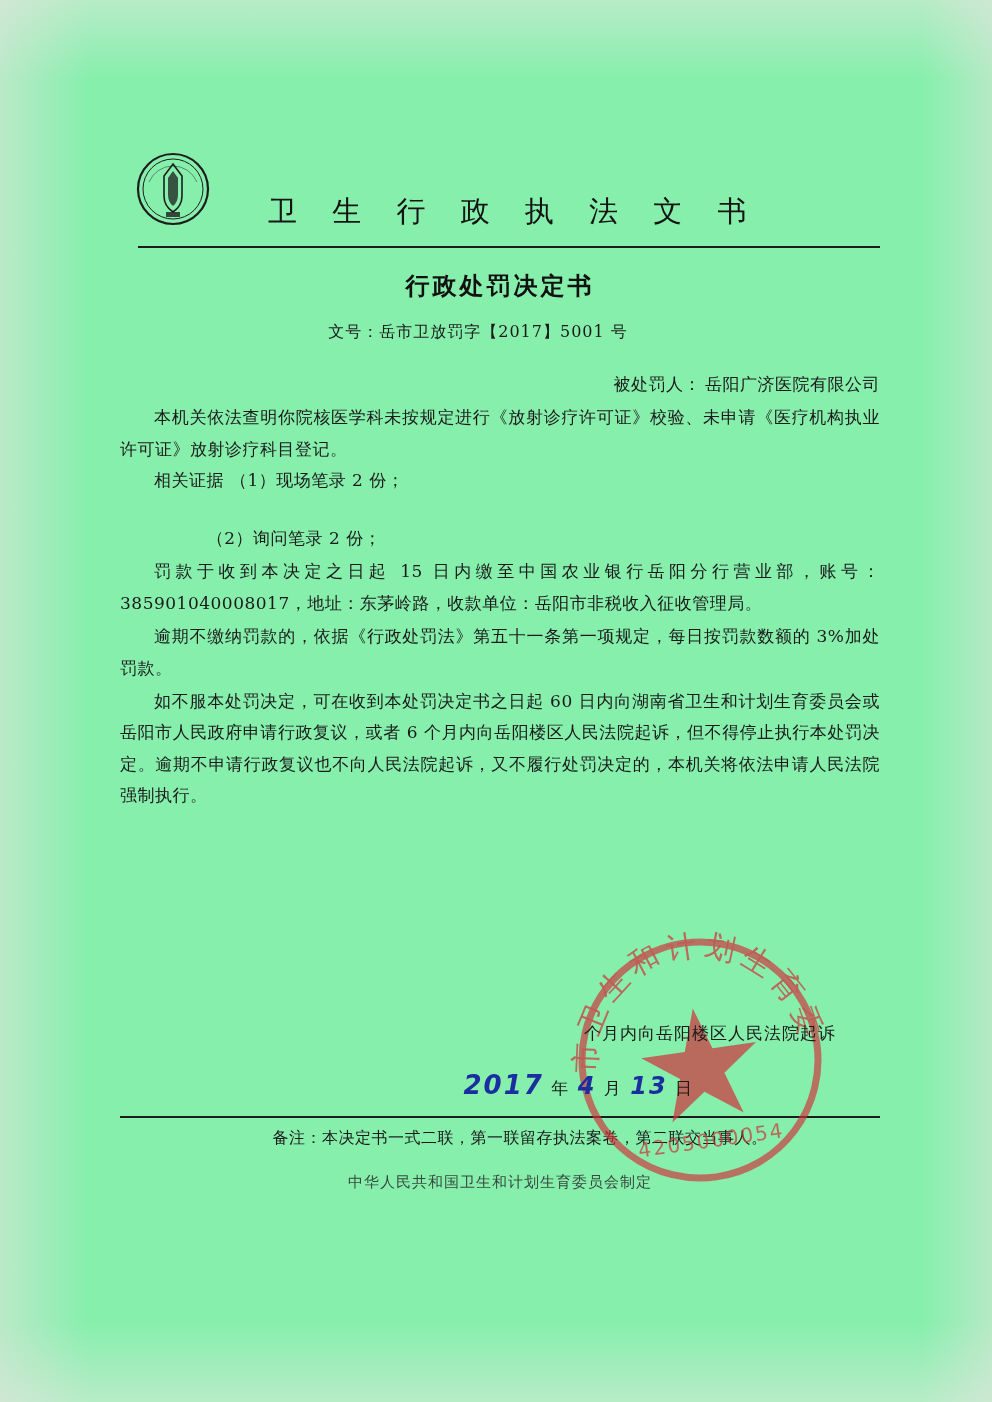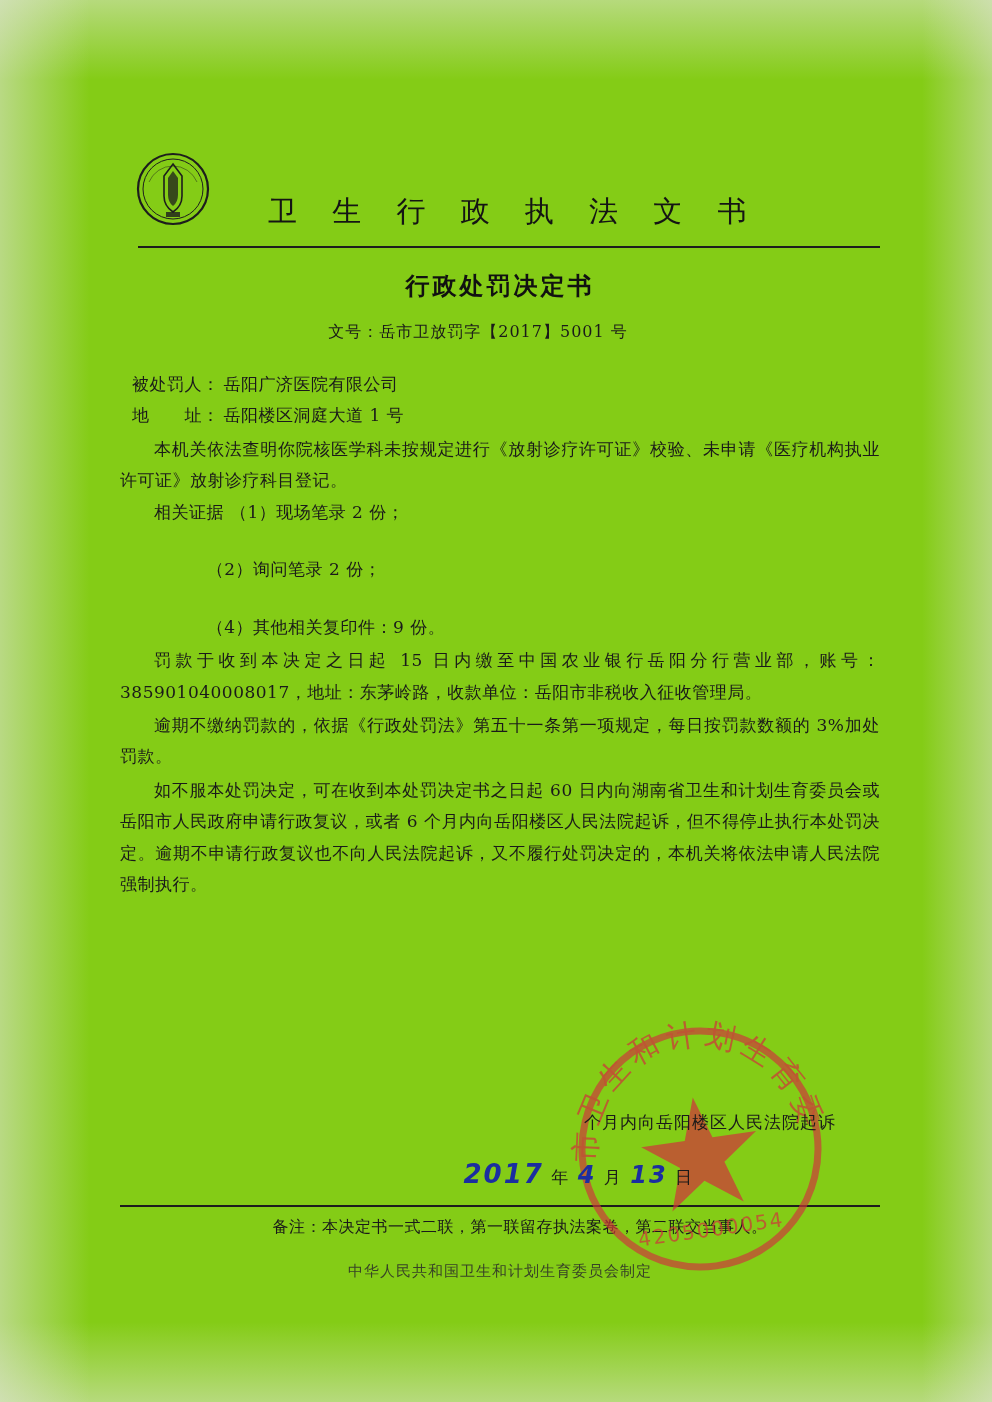--- a/index.html
+++ b/index.html
@@ -11,21 +11,21 @@
     width: 992px;
     height: 1402px;
     font-family: "DejaVu Serif", "Liberation Serif", serif;
     color: #1a1a1a;
     position: relative;
     overflow: hidden;
   }
   .page {
     position: absolute;
     inset: 0;
-    background: #84cc16;
+    background: #86efac;
   }
   
   .page::before {
     content: "";
     position: absolute;
     inset: 0;
     background:
       linear-gradient(90deg, rgba(228,228,222,0.55) 0px, rgba(255,255,255,0) 90px),
       linear-gradient(270deg, rgba(228,228,222,0.5) 0px, rgba(255,255,255,0) 70px),
       linear-gradient(180deg, rgba(232,232,226,0.5) 0px, rgba(255,255,255,0) 80px),
@@ -93,20 +93,21 @@
   .body-block {
     margin-top: 26px;
     font-size: 17px;
     line-height: 1.85;
     letter-spacing: 0.5px;
   }
   .field-line {
     display: flex;
     align-items: baseline;
     margin-left: 12px;
+    justify-content: flex-end;
   }
   .field-label {
     white-space: nowrap;
   }
   .field-value {
     margin-left: 4px;
   }
   .para {
     text-indent: 2em;
     margin-top: 2px;
@@ -209,30 +210,25 @@
     <div class="sub-title">行政处罚决定书</div>
     <div class="doc-no">文号：岳市卫放罚字【2017】5001 号</div>
 
     <div class="body-block">
 
       <div class="field-line">
         <span class="field-label">被处罚人：</span>
         <span class="field-value">岳阳广济医院有限公司</span>
       </div>
 
-      <div class="field-line">
-        <span class="field-label">地　　址：</span>
-        <span class="field-value">岳阳楼区洞庭大道 1 号</span>
-      </div>
 
       <div class="para">本机关依法查明你院核医学科未按规定进行《放射诊疗许可证》校验、未申请《医疗机构执业许可证》放射诊疗科目登记。</div>
 
       <div class="evid-head">相关证据 （1）现场笔录 2 份；</div>
       <div class="evid-item">（2）询问笔录 2 份；</div>
-      <div class="evid-item">（4）其他相关复印件：9 份。</div>
 
 
       <div class="para">罚款于收到本决定之日起 15 日内缴至中国农业银行岳阳分行营业部，账号：385901040008017，地址：东茅岭路，收款单位：岳阳市非税收入征收管理局。</div>
       <div class="para">逾期不缴纳罚款的，依据《行政处罚法》第五十一条第一项规定，每日按罚款数额的 3%加处罚款。</div>
       <div class="para">如不服本处罚决定，可在收到本处罚决定书之日起 60 日内向湖南省卫生和计划生育委员会或岳阳市人民政府申请行政复议，或者 6 个月内向岳阳楼区人民法院起诉，但不得停止执行本处罚决定。逾期不申请行政复议也不向人民法院起诉，又不履行处罚决定的，本机关将依法申请人民法院强制执行。</div>
     </div>
 
     <div class="sig-area">
 
       <div class="seal">

